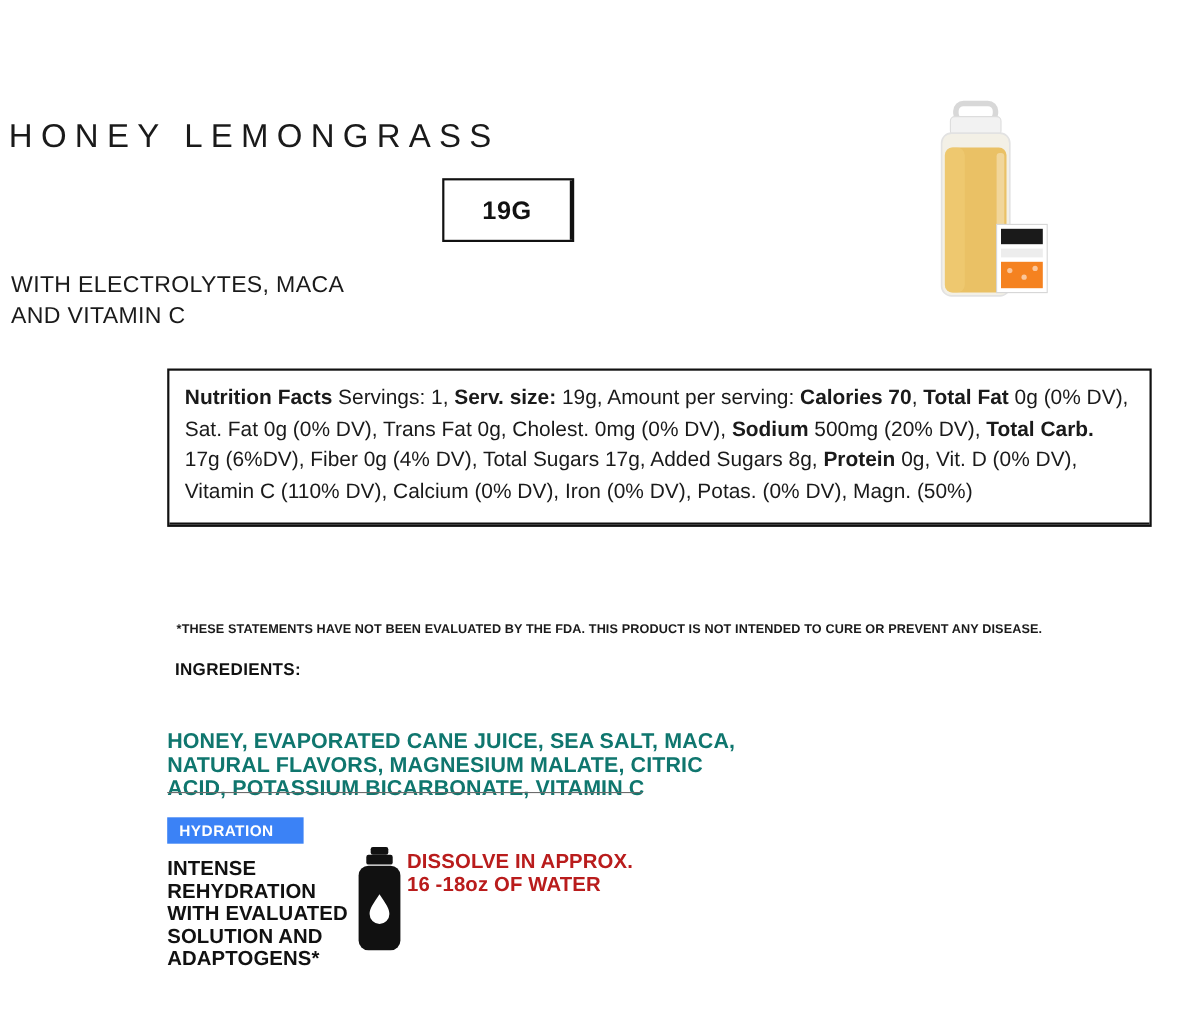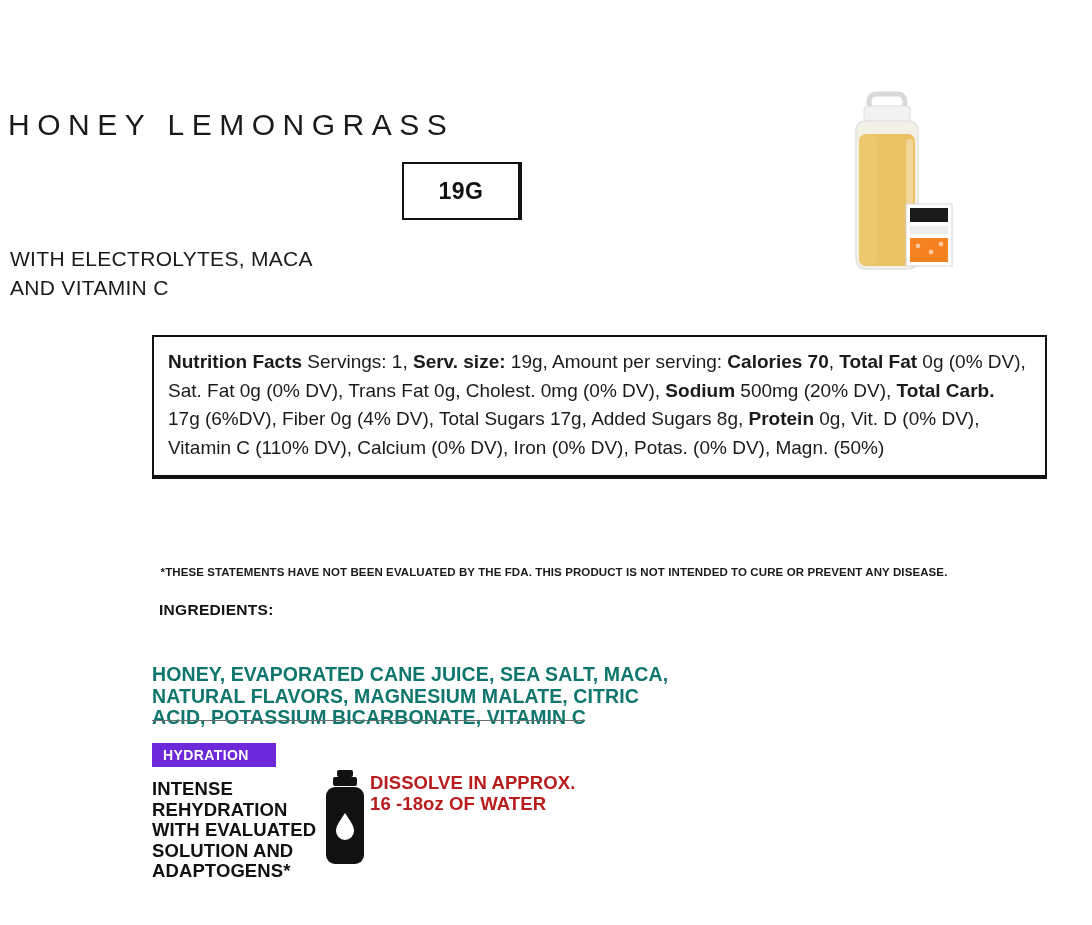--- a/index.html
+++ b/index.html
@@ -144,21 +144,21 @@
     background: #6b6b6b;
   }
 
   
   .hydration-tag {
     position: absolute;
     left: 152px;
     top: 743px;
     width: 124px;
     height: 24px;
-    background: #6d28d9;
+    background: #3b82f6;
     color: #ffffff;
     font-size: 14px;
     font-weight: 700;
     letter-spacing: 0.4px;
     display: flex;
     align-items: center;
     padding-left: 11px;
   }
   .hydration-left {
     position: absolute;

